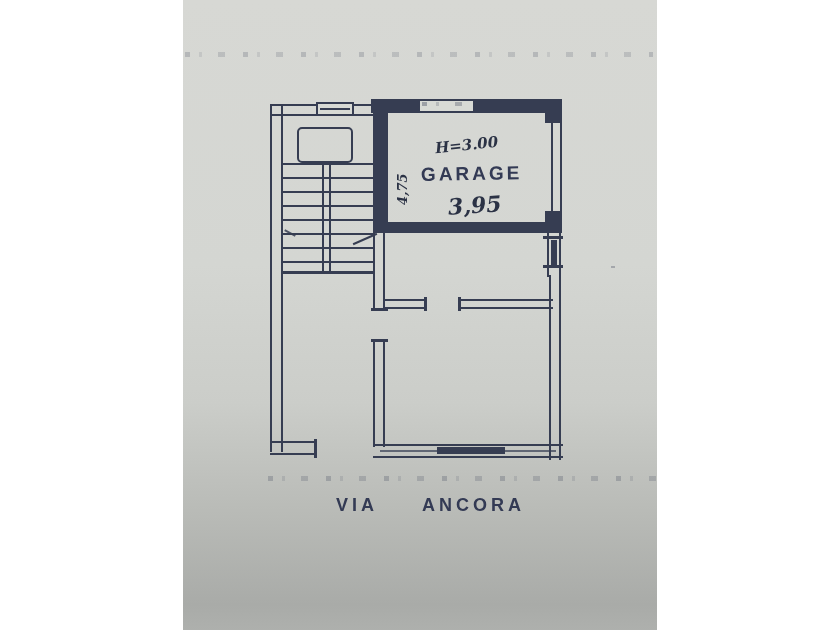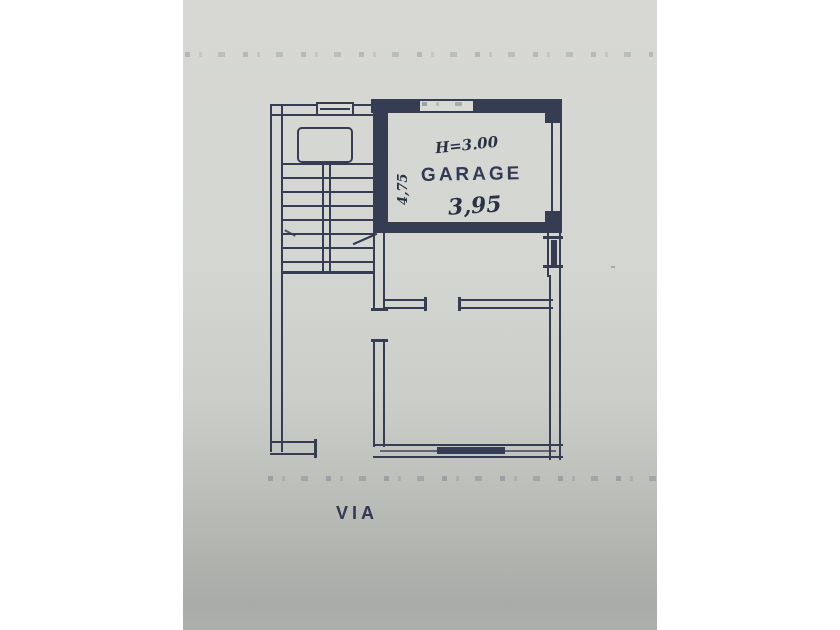--- a/index.html
+++ b/index.html
@@ -114,16 +114,17 @@
   <div class="abs vw" style="left:364px;top:233px;width:14px;height:44px;"></div>
   <div class="abs thin" style="left:360px;top:236px;width:20px;height:3px;"></div>
   <div class="abs thin" style="left:360px;top:265px;width:20px;height:3px;"></div>
   <div class="abs solid" style="left:368px;top:240px;width:6px;height:26px;"></div>
   <div class="abs vw" style="left:366px;top:275px;width:12px;height:185px;"></div>
 
   <div class="abs hw" style="left:190px;top:444px;width:190px;height:14px;"></div>
   <div class="abs thin" style="left:197px;top:450px;width:176px;height:2px;opacity:.7;"></div>
   <div class="abs solid" style="left:254px;top:447px;width:68px;height:7px;"></div>
 
-  <div class="abs stencil" style="left:153px;top:495px;font-size:18px;letter-spacing:4px;margin-top:8px;">VIA</div>
+  <div class="abs stencil" style="left:153px;top:495px;font-size:18px;letter-spacing:4px;">VIA</div>
+  <div class="abs stencil" style="left:239px;top:495px;font-size:18px;letter-spacing:4px;">ANCORA</div>
 
   <div class="abs thin" style="left:428px;top:266px;width:4px;height:2px;opacity:.3;"></div>
 </div>
 
 </body></html>

